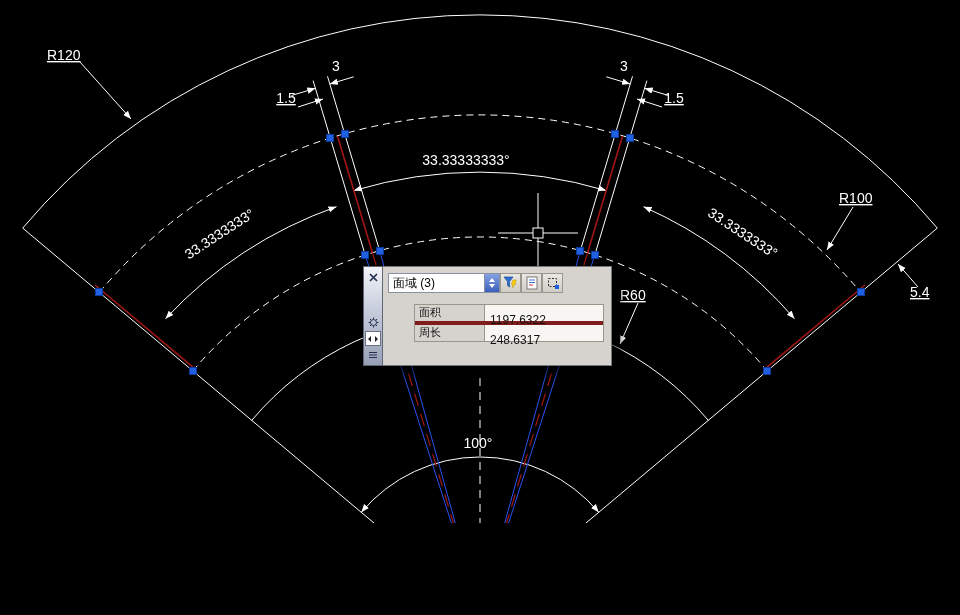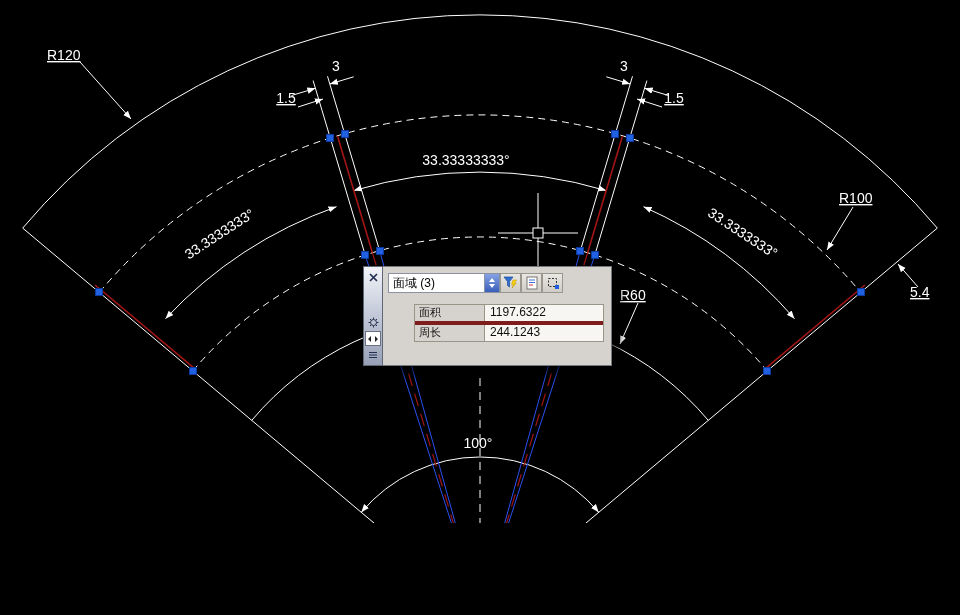--- a/index.html
+++ b/index.html
@@ -26,21 +26,21 @@
   .spin i{display:block;width:0;height:0;border-left:3px solid transparent;border-right:3px solid transparent}
   .spin .up{border-bottom:4px solid #fff}
   .spin .dn{border-top:4px solid #fff}
   .hbtn{width:21px;height:20px;background:linear-gradient(180deg,#e9e7e2,#cfccc5);border:1px solid #9a978f;
         display:flex;align-items:center;justify-content:center;box-sizing:border-box;cursor:pointer;padding:0}
   .qp-rows{margin-top:11px;margin-left:26px;width:190px;border:1px solid #989589;box-sizing:border-box}
   .qp-row{display:flex;height:16px}
   .qp-row + .qp-row{border-top:4px solid #7f1d1d}
   .cell-l{width:70px;background:#d6d3ce;border-right:1px solid #989589;font-size:11px;line-height:15px;
           padding:0 4px;box-sizing:border-box;color:#111}
-  .cell-v{flex:1;background:#f7f6f3;font-size:12px;line-height:15px;padding:0 5px;box-sizing:border-box;color:#111}
+  .cell-v{flex:1;background:#f7f6f3;font-size:12px;line-height:15px;padding:8px 5px;box-sizing:border-box;color:#111}
 </style>
 </head>
 <body>
 
 <div id="stage">
 
   <svg id="cad" width="960" height="615" viewBox="0 0 960 615">
     <defs>
       <marker id="arr" viewBox="0 0 10 10" refX="9" refY="5" markerWidth="9" markerHeight="9" orient="auto-start-reverse">
         <path d="M0,1.5 L9,5 L0,8.5 z" fill="#fff"></path>
@@ -194,19 +194,19 @@
         </button>
       </div>
 
       <div class="qp-rows">
         <div class="qp-row">
           <div class="cell-l">面积</div>
           <div class="cell-v">1197.6322</div>
         </div>
         <div class="qp-row">
           <div class="cell-l">周长</div>
-          <div class="cell-v">244.1243</div>
+          <div class="cell-v">248.6317</div>
         </div>
       </div>
     </div>
   </div>
 
 </div>
 
 </body></html>

